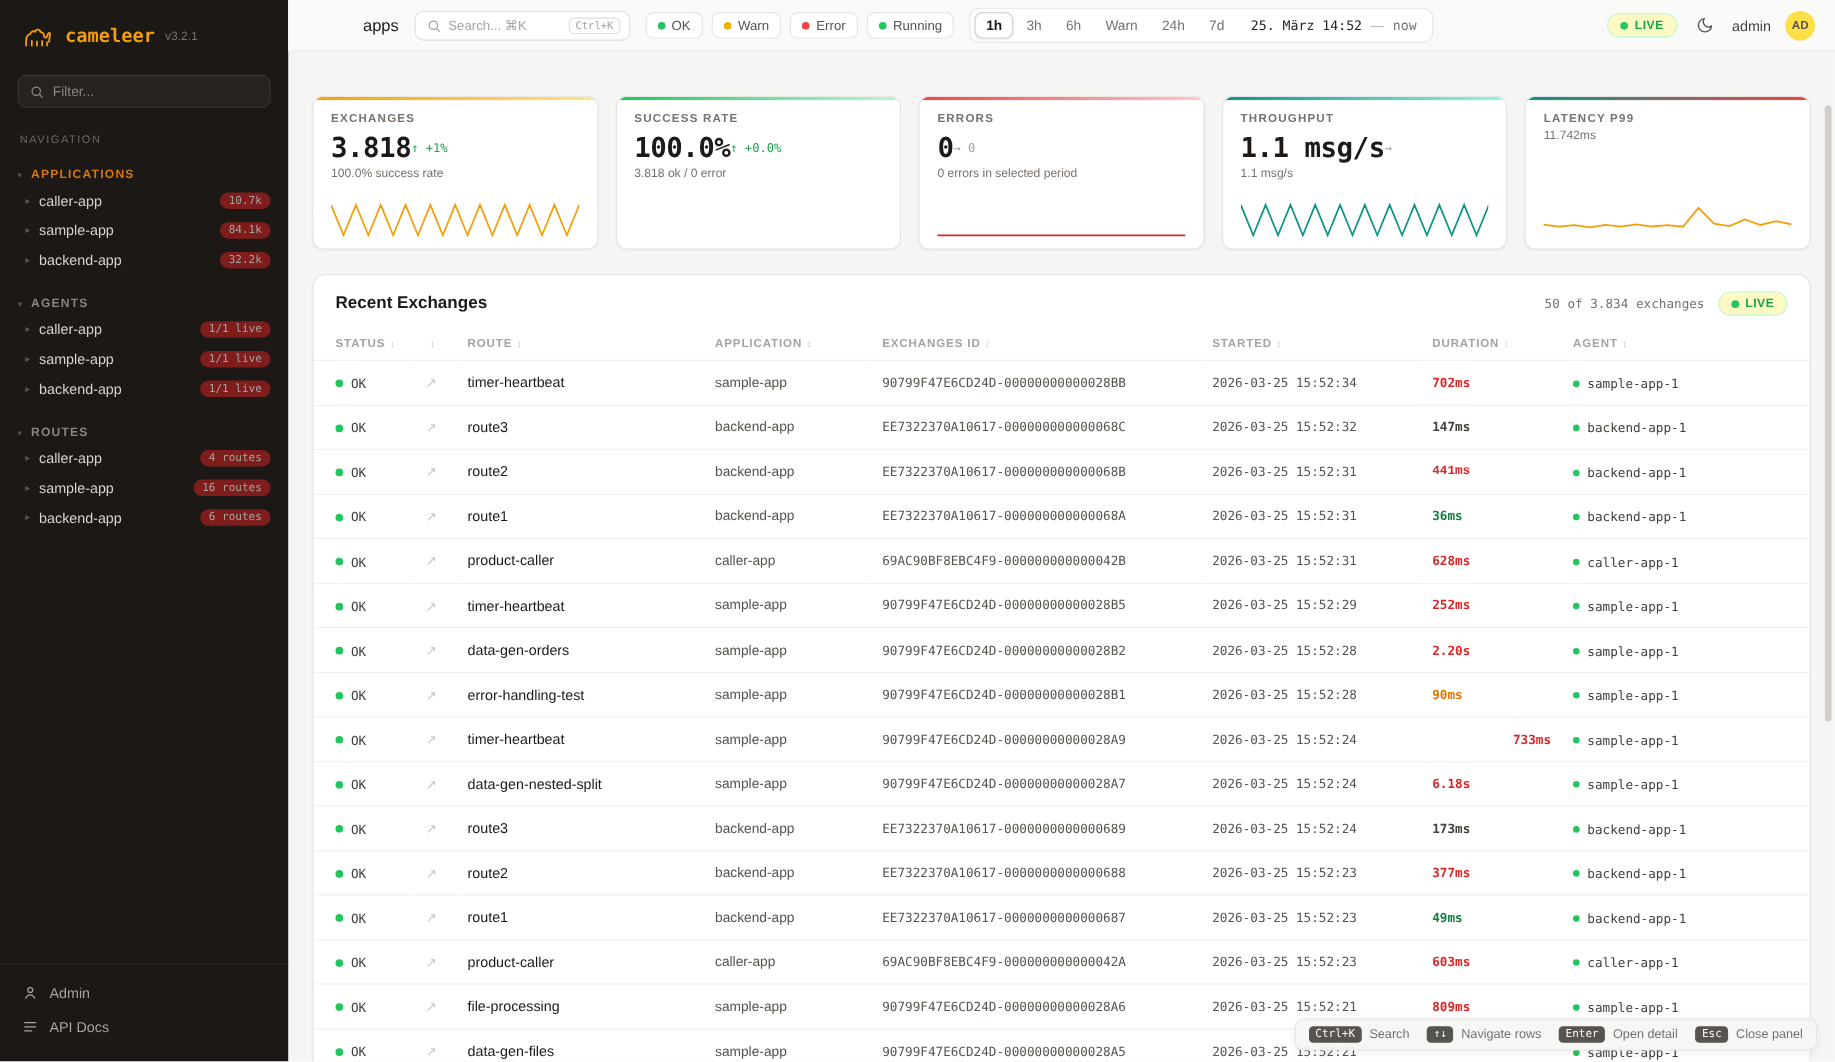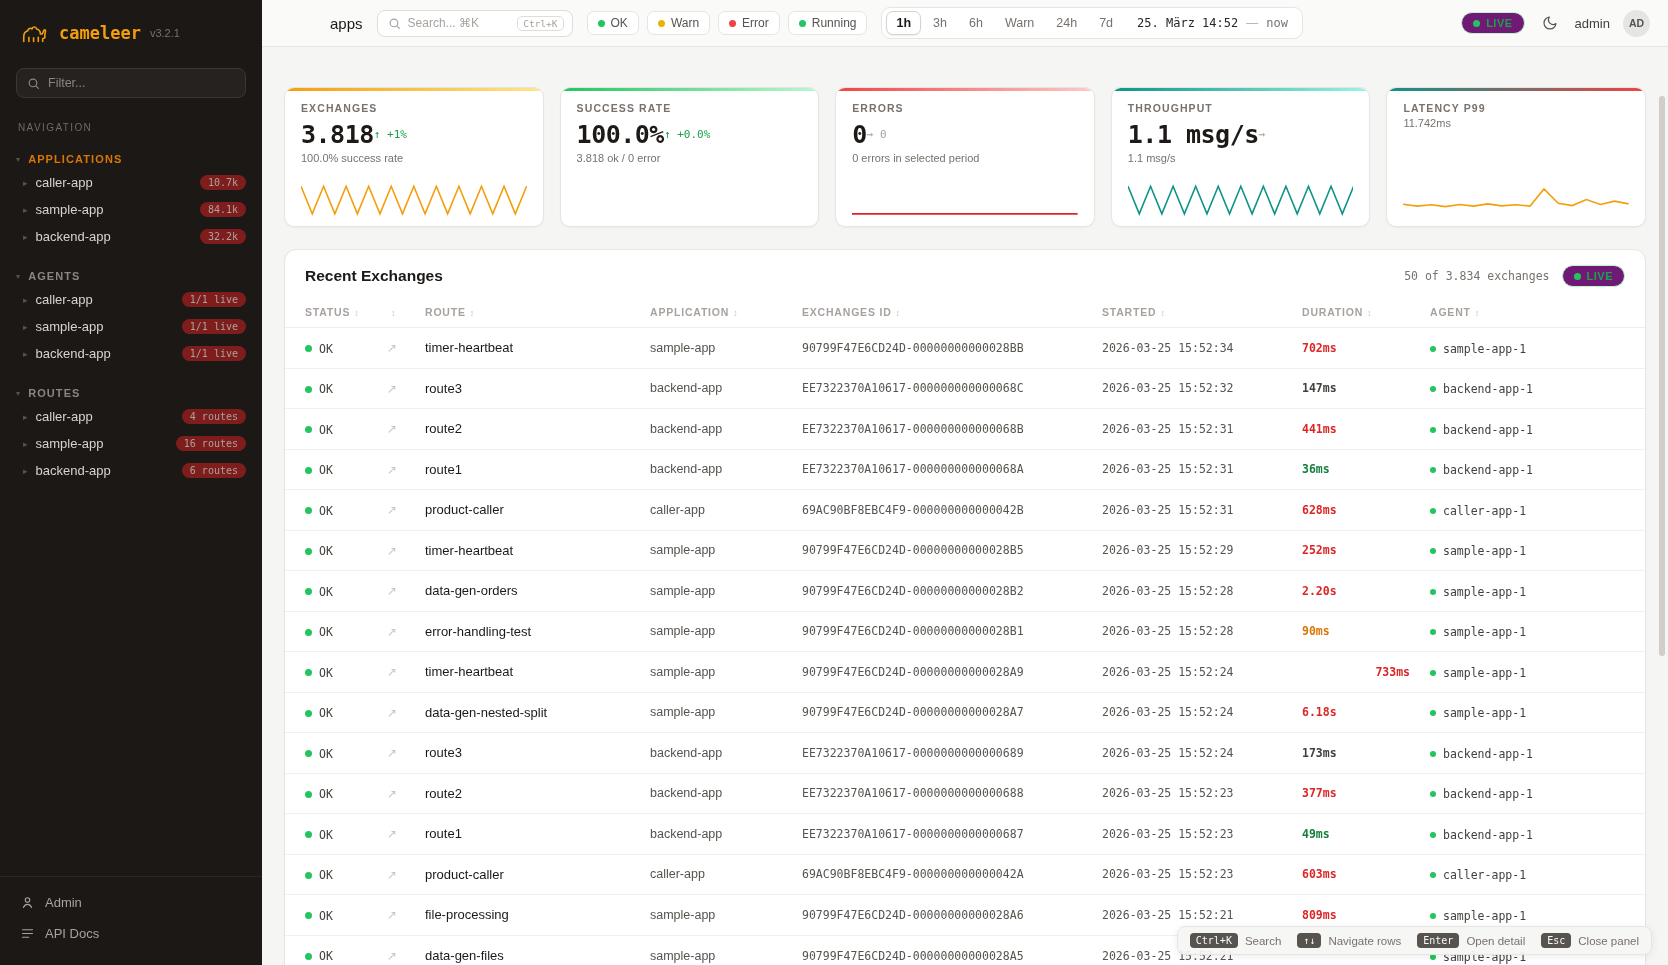--- a/index.html
+++ b/index.html
@@ -42,25 +42,25 @@
   .dot{width:7px;height:7px;border-radius:50%;display:inline-block;flex:none;}
   .range-wrap{display:flex;align-items:center;background:#fff;border:1px solid #e7e5e4;border-radius:9px;padding:3px 14px 3px 4px;}
   .ranges{display:flex;gap:2px;align-items:center;}
   .range{border:1px solid transparent;background:transparent;font-size:12.5px;color:#78716c;padding:4px 9px;border-radius:7px;cursor:pointer;font-family:inherit;}
   .range.active{background:#fff;border-color:#d6d3d1;color:#1c1917;font-weight:700;box-shadow:0 1px 2px rgba(0,0,0,.08);}
   .period{display:flex;align-items:center;gap:8px;margin-left:14px;}
   .period-start{color:#292524;font-family:"DejaVu Sans Mono",monospace;font-size:12px;}
   .period-sep{color:#b5b0aa;font-size:12px;}
   .period-end{color:#78716c;font-family:"DejaVu Sans Mono",monospace;font-size:12px;}
   .topbar-right{margin-left:auto;display:flex;align-items:center;gap:13px;}
-  .live-pill{display:inline-flex;align-items:center;gap:6px;background:#701a75;border:1px solid #bbf7d0;color:#16a34a;font-size:11px;font-weight:700;border-radius:999px;padding:4px 11px;letter-spacing:.5px;}
+  .live-pill{display:inline-flex;align-items:center;gap:6px;background:#fef9c3;border:1px solid #bbf7d0;color:#16a34a;font-size:11px;font-weight:700;border-radius:999px;padding:4px 11px;letter-spacing:.5px;}
   .live-pill .dot{background:#22c55e;}
   .icon-btn{background:transparent;border:none;cursor:pointer;display:flex;align-items:center;padding:4px;color:#57534e;}
   .username{font-size:13px;color:#44403c;}
-  .avatar{width:27px;height:27px;border-radius:50%;background:#e5e5e5;color:#57534e;font-size:10.5px;font-weight:700;display:flex;align-items:center;justify-content:center;cursor:pointer;}
+  .avatar{width:27px;height:27px;border-radius:50%;background:#fde047;color:#57534e;font-size:10.5px;font-weight:700;display:flex;align-items:center;justify-content:center;cursor:pointer;}
 
   
   .main{flex:1;padding:40px 22px 0;overflow:hidden;}
   .stats{display:grid;grid-template-columns:repeat(5,1fr);gap:16px;}
   .card{position:relative;background:#fff;border:1px solid #e7e5e4;border-radius:10px;padding:14px 16px 10px;height:140px;box-shadow:0 1px 2px rgba(0,0,0,.04);overflow:hidden;display:flex;flex-direction:column;}
   .card-accent{position:absolute;top:0;left:0;right:0;height:3px;}
   .card-title{font-size:10.5px;letter-spacing:1.1px;color:#78716c;font-weight:700;}
   .card-value-row{display:flex;align-items:center;justify-content:flex-start;margin-top:6px;}
   .card-value{font-family:"DejaVu Sans Mono",monospace;font-weight:700;font-size:25px;color:#1c1917;letter-spacing:-.5px;white-space:nowrap;}
   .card-trend{font-family:"DejaVu Sans Mono",monospace;font-size:11px;white-space:nowrap;}
@@ -395,21 +395,21 @@
             <tr>
               <td><span class="cell-ok">
                   <span class="dot ok-dot"></span>
                   <span>OK</span>
                 </span></td>
               <td><span class="row-arrow">↗</span></td>
               <td class="cell-route">route2</td>
               <td class="cell-app">backend-app</td>
               <td class="cell-id">EE7322370A10617-000000000000068B</td>
               <td class="cell-time">2026-03-25 15:52:31</td>
-              <td class="cell-dur" style="color: rgb(220, 38, 38);">441ms</td>
+              <td class="cell-dur" style="color: rgb(220, 38, 38); font-family: Liberation Mono, monospace;">441ms</td>
               <td><span class="cell-agent">
                   <span class="dot"></span>
                   <span>backend-app-1</span>
                 </span></td>
             </tr>
             <tr>
               <td><span class="cell-ok">
                   <span class="dot ok-dot"></span>
                   <span>OK</span>
                 </span></td>

